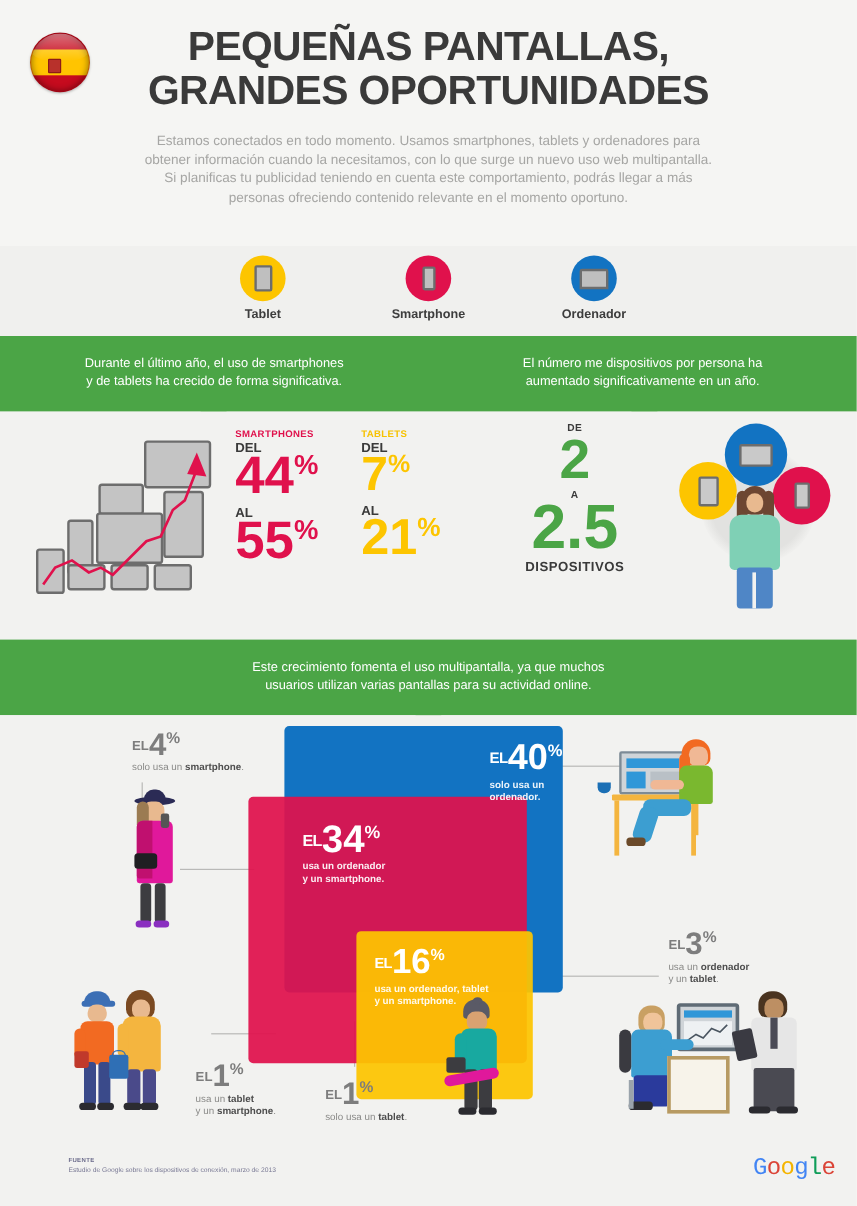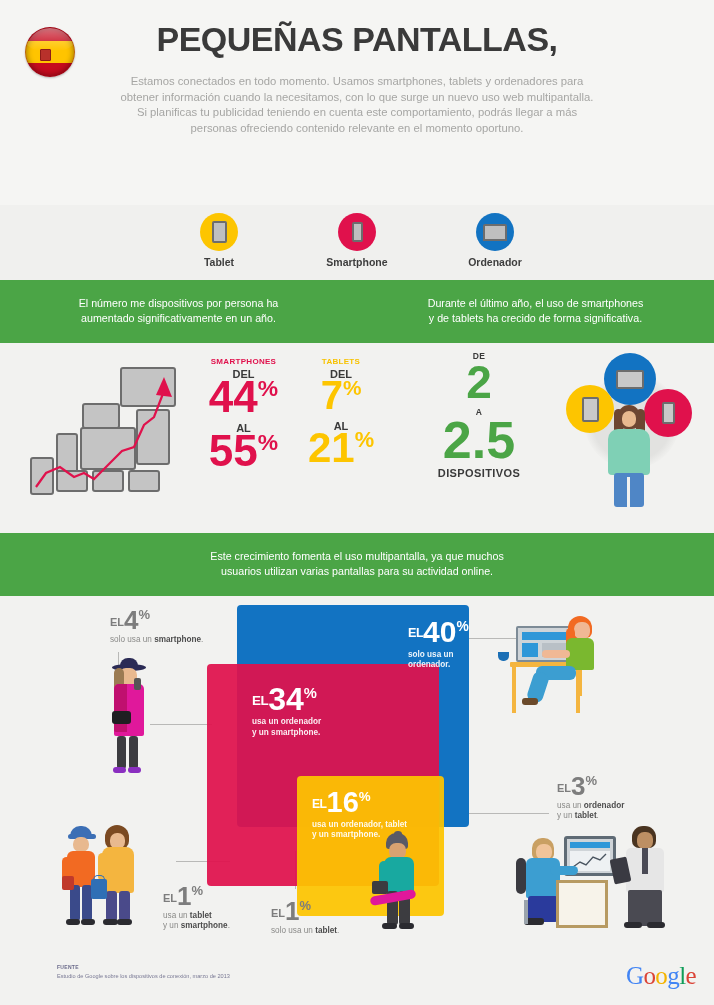--- a/index.html
+++ b/index.html
@@ -56,21 +56,21 @@
   .banner-half { flex:1; text-align:center; font-size:10.7px; line-height:14.5px; padding:16px 30px 18px; }
   .arrow {
     position:absolute; bottom:-11px; width:0; height:0;
     border-left:11px solid transparent; border-right:11px solid transparent;
     border-top:11px solid #4ba546;
   }
 
   
   .stats { position:relative; height:190px; background:#f2f2f0; }
   .stat-smart-tab { position:absolute; left:196px; top:14px; display:flex; gap:10px; }
-  .stat-col { text-align:center; }
+  .stat-col { text-align:left; }
   .stat-head { font-size:8px; font-weight:bold; letter-spacing:.3px; }
   .stat-head.sm { color:#e0114c; }
   .stat-head.tb { color:#f7c200; }
   .stat-conn { font-size:11px; font-weight:bold; color:#3a3a3a; margin:2px 0 -4px; }
   .stat-big { font-weight:bold; line-height:.95; }
   .stat-big .pct { font-size:.52em; vertical-align:super; }
   .sm-c { color:#e0114c; }
   .tb-c { color:#fdc500; }
 
   .devices-box { position:absolute; left:22px; top:12px; width:170px; height:155px; }
@@ -121,34 +121,35 @@
   .leader { position:absolute; background:#b9b9b7; z-index:1; }
 
   
   .fig { position:absolute; z-index:5; }
   .fp { position:absolute; }
 
   
   .footer { position:relative; height:55px; background:#f2f2f0; }
   .src-t { position:absolute; left:57px; top:8px; font-size:5px; font-weight:bold; color:#6a6a8a; letter-spacing:.3px; }
   .src-b { position:absolute; left:57px; top:17px; font-size:5.6px; color:#7a7a95; }
-  .glogo { position:absolute; right:18px; top:6px; font-family:Liberation Serif, serif; font-size:25px; letter-spacing:-.6px; }
+  .glogo { position:absolute; right:18px; top:6px; font-family:Liberation Mono, monospace; font-size:20px; letter-spacing:-.6px; }
   .g1{color:#4285F4}.g2{color:#DB4437}.g3{color:#F4B400}.g4{color:#4285F4}.g5{color:#0F9D58}.g6{color:#DB4437}
 </style>
 </head>
 <body>
 
 <div class="page">
 
   <div class="header">
     <div class="flag">
         <div class="flag-gloss"></div>
       </div>
     <h1 class="title">
       <span>PEQUEÑAS PANTALLAS,</span>
+      <span class="l2">GRANDES OPORTUNIDADES</span>
     </h1>
     <p class="intro">Estamos conectados en todo momento. Usamos smartphones, tablets y ordenadores para obtener información cuando la necesitamos, con lo que surge un nuevo uso web multipantalla. Si planificas tu publicidad teniendo en cuenta este comportamiento, podrás llegar a más personas ofreciendo contenido relevante en el momento oportuno.</p>
   </div>
 
   <div class="legend">
     <div class="legend-item">
       <div class="legend-circle" style="background:#fdc500">
           <div class="dev-tab"></div>
         </div>
       <div class="legend-label">Tablet</div>
@@ -163,26 +164,26 @@
       <div class="legend-circle" style="background:#1273c2">
           <div class="dev-pc"></div>
         </div>
       <div class="legend-label">Ordenador</div>
     </div>
   </div>
 
   <div class="banner">
     <div class="banner-row">
       <div class="banner-half">
+        <span>Durante el último año, el uso de smartphones</span><br>
+        <span>y de tablets ha crecido de forma significativa.</span>
+      </div>
+      <div class="banner-half">
         <span>El número me dispositivos por persona ha</span><br>
         <span>aumentado significativamente en un año.</span>
-      </div>
-      <div class="banner-half">
-        <span>Durante el último año, el uso de smartphones</span><br>
-        <span>y de tablets ha crecido de forma significativa.</span>
       </div>
     </div>
     <div class="arrow" style="left:167px"></div>
     <div class="arrow" style="left:526px"></div>
   </div>
 
   <div class="stats">
 
     <div class="devices-box">
       <div class="dv" style="left:8px;  top:102px; width:24px; height:38px;"></div>

